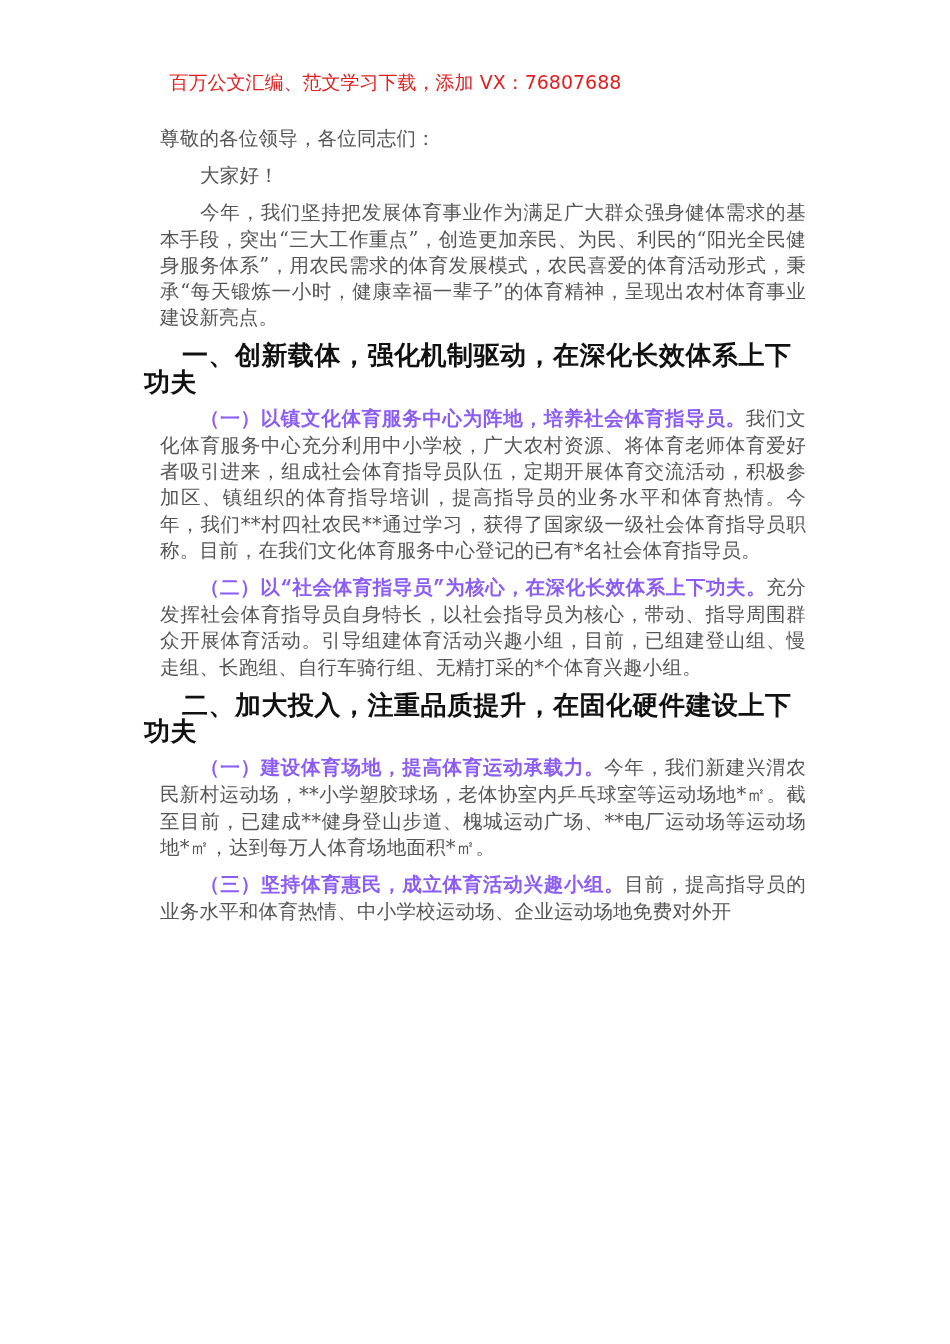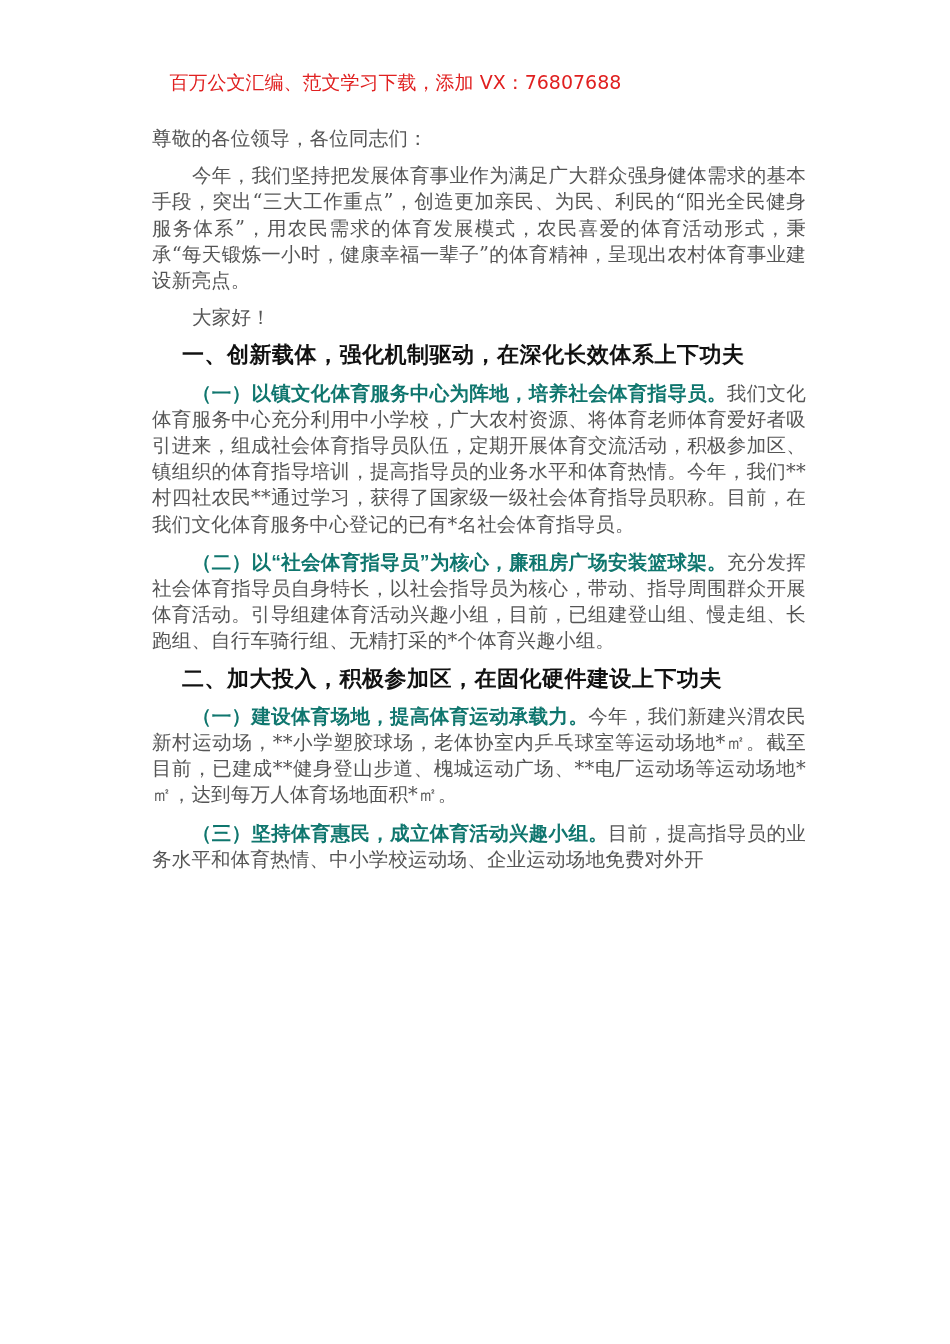--- a/index.html
+++ b/index.html
@@ -29,55 +29,55 @@
       position: absolute;
       top: 126px;
       left: 144px;
       width: 662px;
       color: #333333;
       font-size: 19.5px;
       line-height: 26.2px;
       letter-spacing: 0.2px;
     }
     .p {
-      margin: 0 0 11px 8px;
+      margin: 0 0 11px 16px;
       text-align: justify;
       text-align-last: left;
     }
     .indent { text-indent: 40px; }
     .heading {
       font-family: "DejaVu Sans", "Liberation Sans", sans-serif;
       font-weight: bold;
       color: #111111;
-      font-size: 22px;
+      font-size: 26px;
       letter-spacing: 0.5px;
       margin: 0 0 11px 0;
       text-indent: 38px;
     }
     .lead {
-      font-family: Liberation Sans, sans-serif;
+      font-family: Liberation Mono, monospace;
       font-weight: bold;
-      color: #0f766e;
+      color: #8b5cf6;
     }
     .body-text { color: #555555; }
   </style>
 </head>
 <body>
 
 <div class="watermark">百万公文汇编、范文学习下载，添加 VX：76807688</div>
 
 <div class="page">
   <p class="p body-text">尊敬的各位领导，各位同志们：</p>
+  <p class="p body-text indent">大家好！</p>
   <p class="p body-text indent">今年，我们坚持把发展体育事业作为满足广大群众强身健体需求的基本手段，突出“三大工作重点”，创造更加亲民、为民、利民的“阳光全民健身服务体系”，用农民需求的体育发展模式，农民喜爱的体育活动形式，秉承“每天锻炼一小时，健康幸福一辈子”的体育精神，呈现出农村体育事业建设新亮点。</p>
-  <p class="p body-text indent">大家好！</p>
 
   <div>
     <p class="heading">一、创新载体，强化机制驱动，在深化长效体系上下功夫</p>
     <p class="p indent"><span class="lead">（一）以镇文化体育服务中心为阵地，培养社会体育指导员。</span><span class="body-text">我们文化体育服务中心充分利用中小学校，广大农村资源、将体育老师体育爱好者吸引进来，组成社会体育指导员队伍，定期开展体育交流活动，积极参加区、镇组织的体育指导培训，提高指导员的业务水平和体育热情。今年，我们**村四社农民**通过学习，获得了国家级一级社会体育指导员职称。目前，在我们文化体育服务中心登记的已有*名社会体育指导员。</span></p>
-    <p class="p indent"><span class="lead">（二）以“社会体育指导员”为核心，廉租房广场安装篮球架。</span><span class="body-text">充分发挥社会体育指导员自身特长，以社会指导员为核心，带动、指导周围群众开展体育活动。引导组建体育活动兴趣小组，目前，已组建登山组、慢走组、长跑组、自行车骑行组、无精打采的*个体育兴趣小组。</span></p>
+    <p class="p indent"><span class="lead">（二）以“社会体育指导员”为核心，在深化长效体系上下功夫。</span><span class="body-text">充分发挥社会体育指导员自身特长，以社会指导员为核心，带动、指导周围群众开展体育活动。引导组建体育活动兴趣小组，目前，已组建登山组、慢走组、长跑组、自行车骑行组、无精打采的*个体育兴趣小组。</span></p>
   </div>
 
   <div>
-    <p class="heading">二、加大投入，积极参加区，在固化硬件建设上下功夫</p>
+    <p class="heading">二、加大投入，注重品质提升，在固化硬件建设上下功夫</p>
     <p class="p indent"><span class="lead">（一）建设体育场地，提高体育运动承载力。</span><span class="body-text">今年，我们新建兴渭农民新村运动场，**小学塑胶球场，老体协室内乒乓球室等运动场地*㎡。截至目前，已建成**健身登山步道、槐城运动广场、**电厂运动场等运动场地*㎡，达到每万人体育场地面积*㎡。</span></p>
     <p class="p indent"><span class="lead">（三）坚持体育惠民，成立体育活动兴趣小组。</span><span class="body-text">目前，提高指导员的业务水平和体育热情、中小学校运动场、企业运动场地免费对外开</span></p>
   </div>
 </div>
 
 </body></html>

